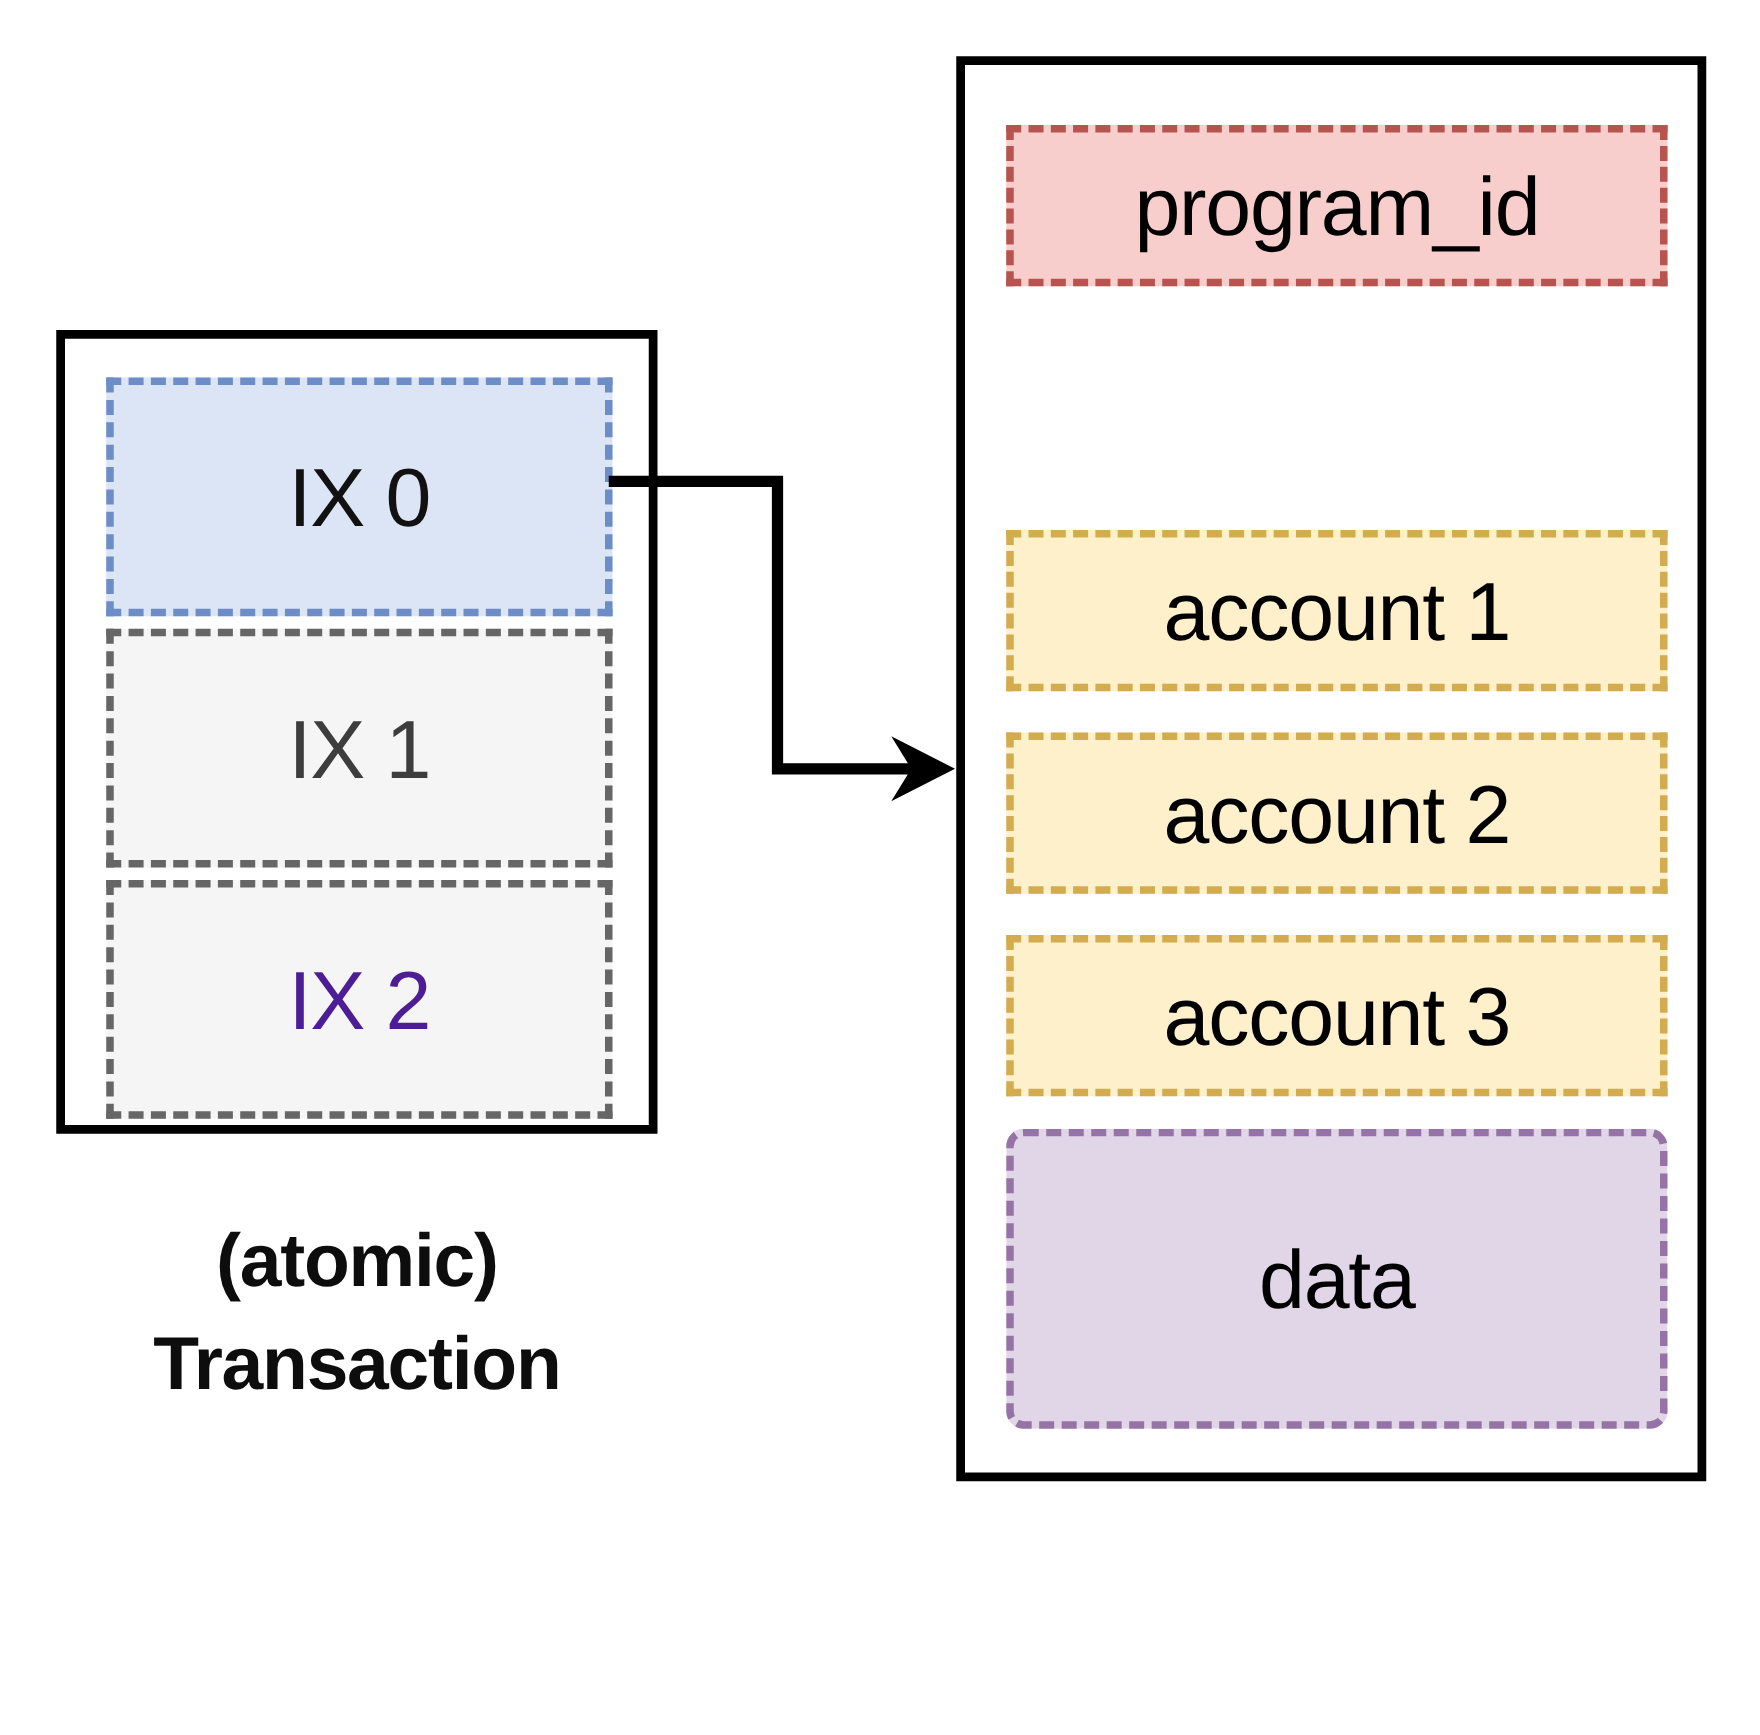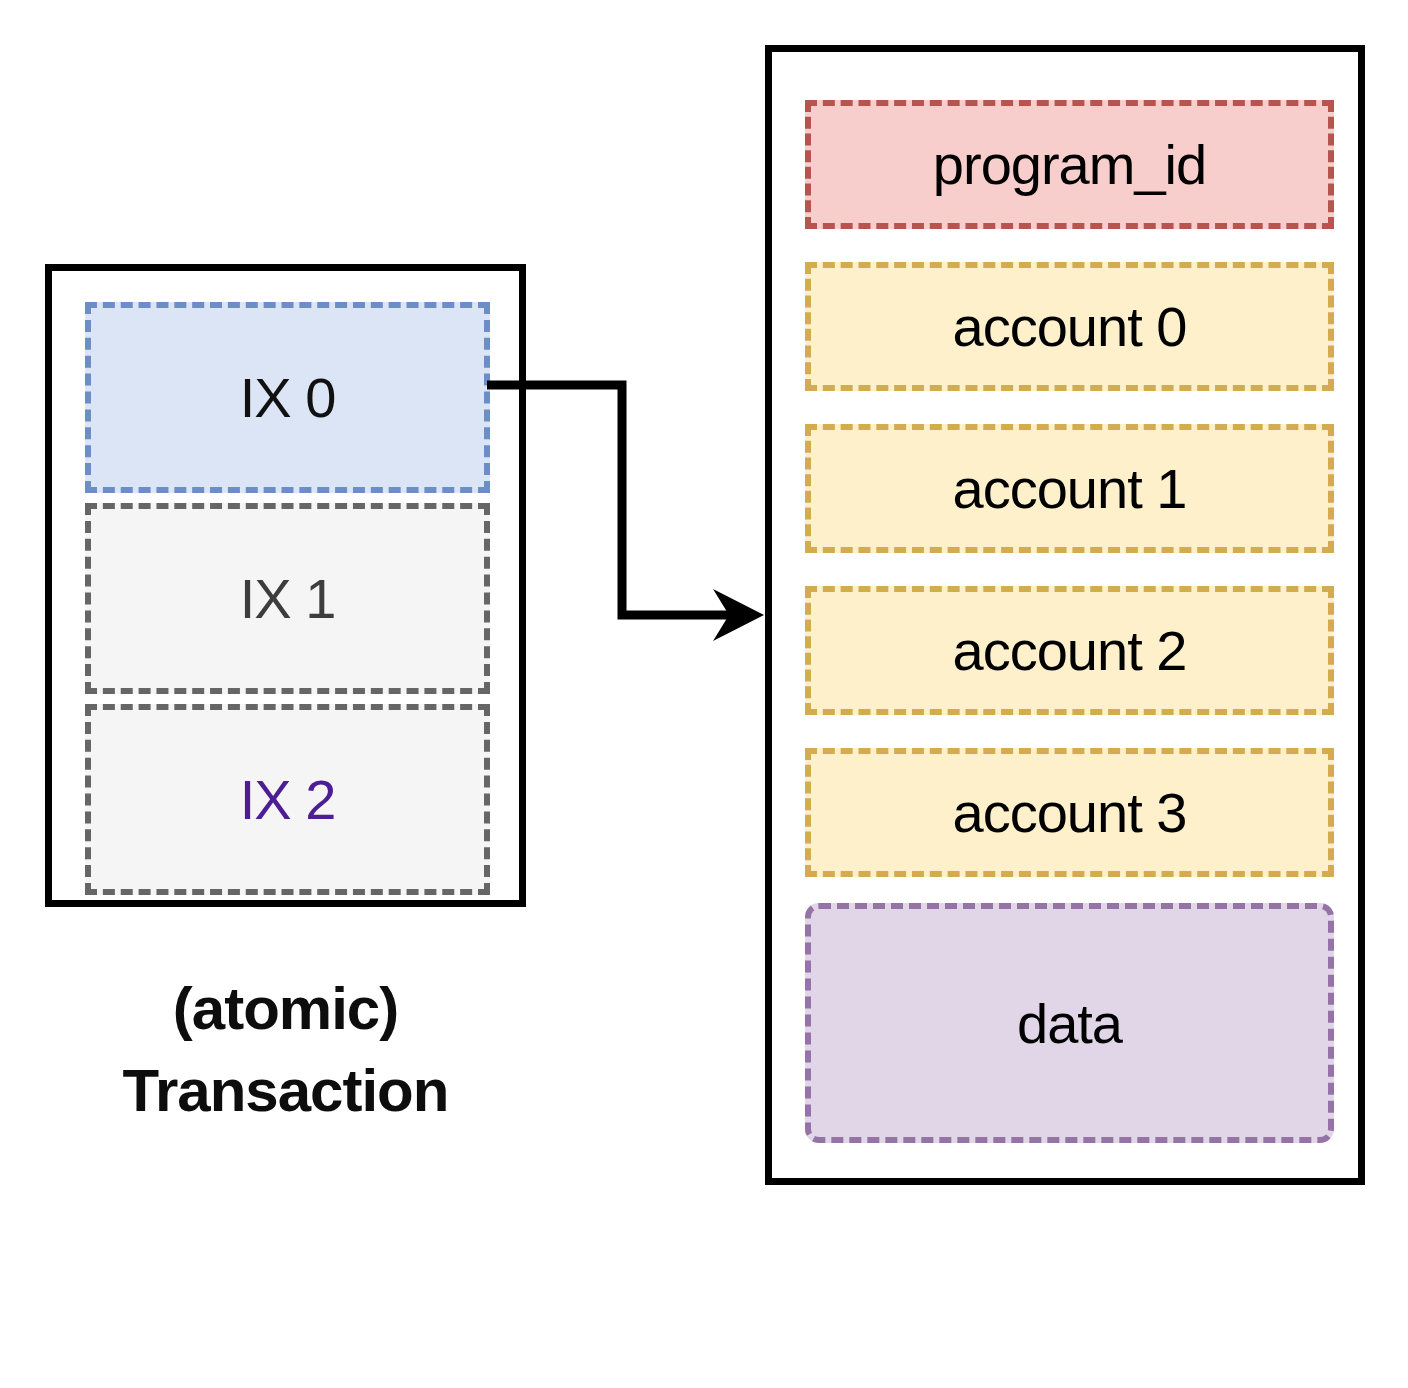--- a/index.html
+++ b/index.html
@@ -20,21 +20,21 @@
   #transaction-box { left: 45px;  top: 264px; width: 481px;  height: 643px;  }
   #instruction-box { left: 765px; top: 45px;  width: 600px;  height: 1140px; }
 
   .cell {
     position: absolute;
     box-sizing: border-box;
     border: 6px dashed #666;
     display: flex;
     align-items: center;
     justify-content: center;
-    font-size: 56px;
+    font-size: 66px;
     letter-spacing: -1px;
     color: #000;
   }
 
   
   .ix-cell { left: 85px; width: 405px; height: 191px; }
   #ix0 { top: 302px; background: var(--ix-active-fill); border-color: var(--ix-active-border); color: #111; }
   #ix1 { top: 503px; background: var(--ix-fill); border-color: var(--ix-border); color: #3d3d3d; }
   #ix2 { top: 704px; background: var(--ix-fill); border-color: var(--ix-border); color: #4c1d95; }
 
@@ -86,23 +86,20 @@
   <div class="caption" id="transaction-caption">
     <div>(atomic)</div>
     <div>Transaction</div>
   </div>
 
   <div class="outer-box" id="instruction-box"></div>
 
   <div class="cell field-cell" id="field-program">
     <span>program_id</span>
   </div>
-  <div class="cell field-cell" id="field-account0">
-    <span>account 0</span>
-  </div>
   <div class="cell field-cell" id="field-account1">
     <span>account 1</span>
   </div>
   <div class="cell field-cell" id="field-account2">
     <span>account 2</span>
   </div>
   <div class="cell field-cell" id="field-account3">
     <span>account 3</span>
   </div>
   <div class="cell field-cell" id="field-data">

